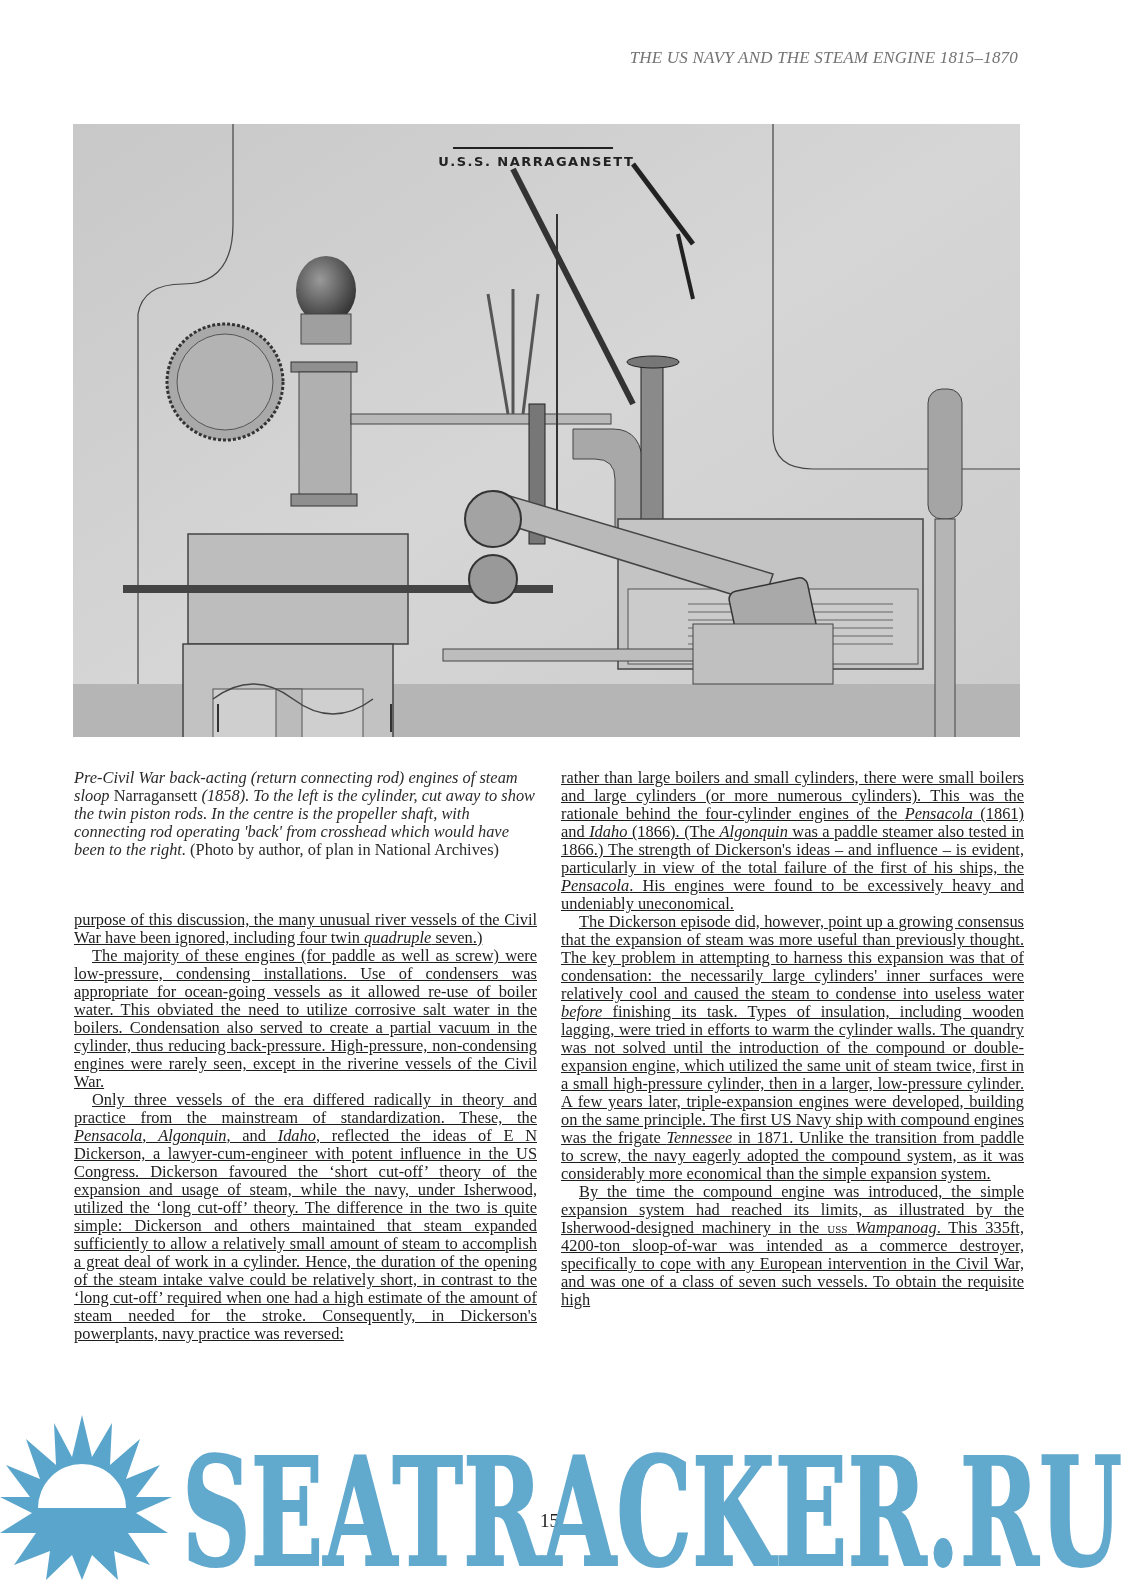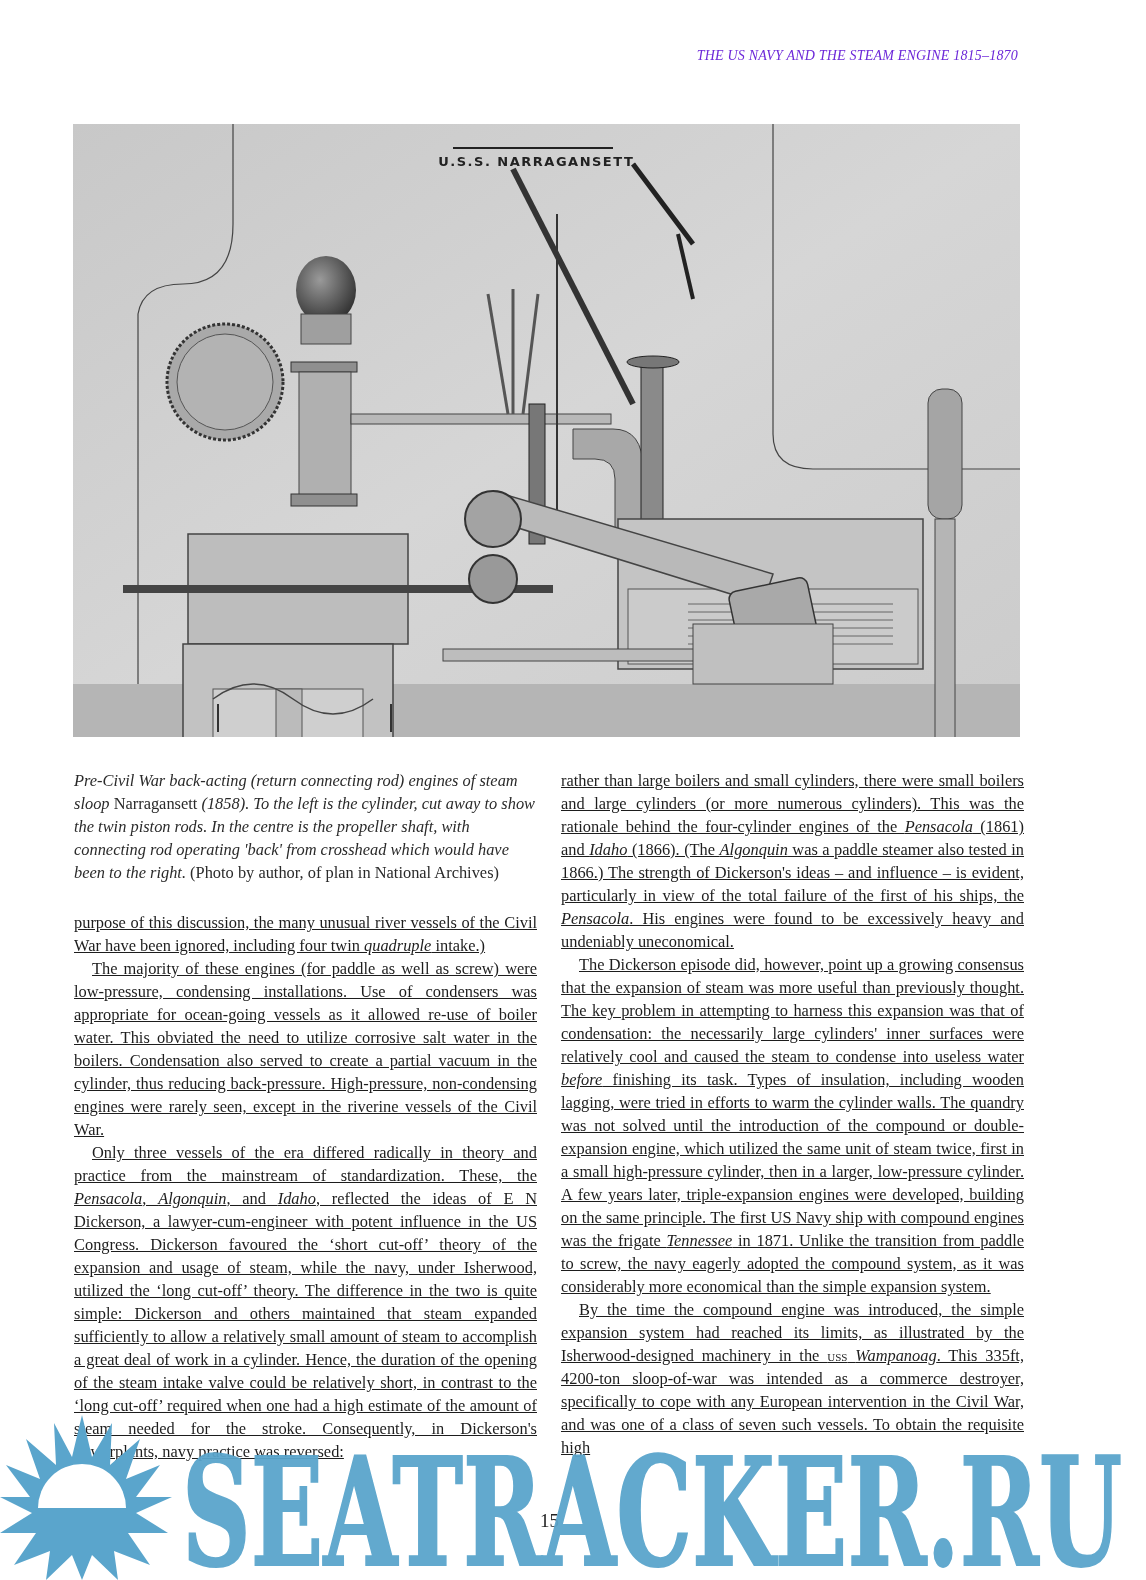--- a/index.html
+++ b/index.html
@@ -3,35 +3,35 @@
 <meta charset="utf-8">
 <style>
   html, body { margin: 0; padding: 0; background: #ffffff; }
   body {
     width: 1146px; height: 1580px; position: relative; overflow: hidden;
     font-family: "Liberation Serif", "DejaVu Serif", serif;
     color: #1d1d1d;
   }
   .running-head {
     position: absolute; top: 48px; right: 128px;
-    font-style: italic; font-size: 14px; letter-spacing: 0.2px; color: #6d28d9;
+    font-style: italic; font-size: 17px; letter-spacing: 0.2px; color: #737373;
   }
   .plate {
     position: absolute; left: 73px; top: 124px; width: 947px; height: 613px;
     background: #84cc16; overflow: hidden;
   }
   .plate svg { display: block; }
   .plate-title {
     position: absolute; left: 0; width: 100%; top: 30px; text-align: center;
     font-family: "DejaVu Sans", sans-serif; font-weight: bold; font-size: 13px;
     letter-spacing: 1.5px; color: #222; margin-left: -8px;
   }
   .col {
     position: absolute; width: 463px;
-    font-size: 16.4px; line-height: 23px; text-align: justify;
+    font-size: 16.4px; line-height: 18px; text-align: justify;
   }
   .col-left { left: 74px; }
   .col-right { left: 561px; }
   .caption { top: 769px; font-style: italic; text-align: left; color: #2a2a2a; }
   .caption .roman { font-style: normal; }
   .body-left { top: 911px; }
   .body-right { top: 769px; }
   p { margin: 0; text-decoration: underline; }
   p.indent { text-indent: 18px; }
   .sc { font-variant: small-caps; }
@@ -130,21 +130,21 @@
   </svg>
   <div class="plate-title">U.S.S. NARRAGANSETT.</div>
 </div>
 
 <div class="col col-left caption">
   <span>Pre-Civil War back-acting (return connecting rod) engines of steam sloop </span><span class="roman">Narragansett</span><span> (1858). To the left is the cylinder, cut away to show the twin piston rods. In the centre is the propeller shaft, with connecting rod operating 'back' from crosshead which would have been to the right. </span><span class="roman">(Photo by author, of plan in National Archives)</span>
 </div>
 
 <div class="col col-left body-left">
   <p>
-    <span>purpose of this discussion, the many unusual river vessels of the Civil War have been ignored, including four twin </span><em>quadruple</em><span> intake.)</span>
+    <span>purpose of this discussion, the many unusual river vessels of the Civil War have been ignored, including four twin </span><em>quadruple</em><span> seven.)</span>
   </p>
   <p class="indent">The majority of these engines (for paddle as well as screw) were low-pressure, condensing installations. Use of condensers was appropriate for ocean-going vessels as it allowed re-use of boiler water. This obviated the need to utilize corrosive salt water in the boilers. Condensation also served to create a partial vacuum in the cylinder, thus reducing back-pressure. High-pressure, non-condensing engines were rarely seen, except in the riverine vessels of the Civil War.</p>
   <p class="indent">
     <span>Only three vessels of the era differed radically in theory and practice from the mainstream of standardization. These, the </span><em>Pensacola</em><span>, </span><em>Algonquin</em><span>, and </span><em>Idaho</em><span>, reflected the ideas of E N Dickerson, a lawyer-cum-engineer with potent influence in the US Congress. Dickerson favoured the ‘short cut-off’ theory of the expansion and usage of steam, while the navy, under Isherwood, utilized the ‘long cut-off’ theory. The difference in the two is quite simple: Dickerson and others maintained that steam expanded sufficiently to allow a relatively small amount of steam to accomplish a great deal of work in a cylinder. Hence, the duration of the opening of the steam intake valve could be relatively short, in contrast to the ‘long cut-off’ required when one had a high estimate of the amount of steam needed for the stroke. Consequently, in Dickerson's powerplants, navy practice was reversed:</span>
   </p>
 </div>
 
 <div class="col col-right body-right">
   <p>
     <span>rather than large boilers and small cylinders, there were small boilers and large cylinders (or more numerous cylinders). This was the rationale behind the four-cylinder engines of the </span><em>Pensacola</em><span> (1861) and </span><em>Idaho</em><span> (1866). (The </span><em>Algonquin</em><span> was a paddle steamer also tested in 1866.) The strength of Dickerson's ideas – and influence – is evident, particularly in view of the total failure of the first of his ships, the </span><em>Pensacola</em><span>. His engines were found to be excessively heavy and undeniably uneconomical.</span>

